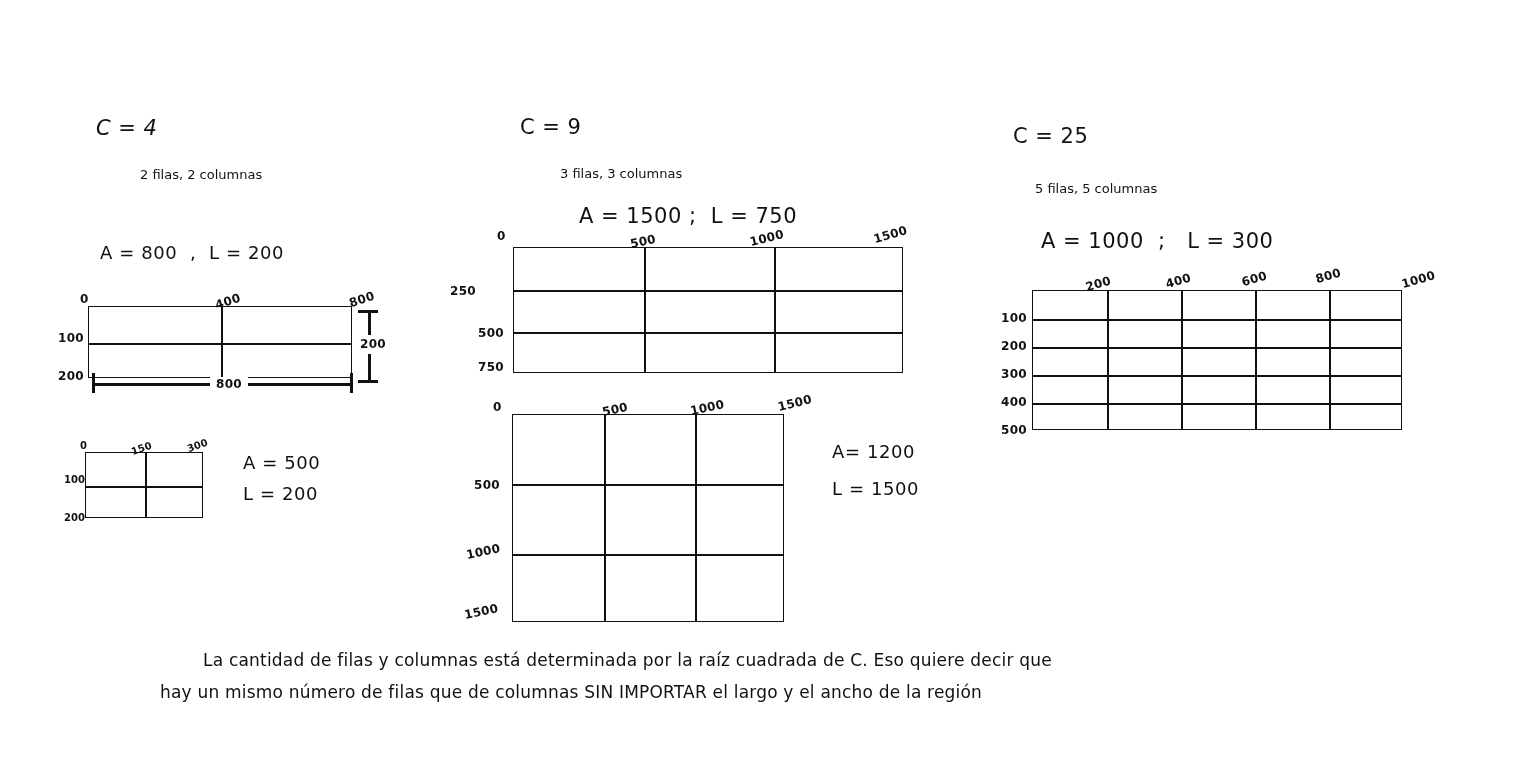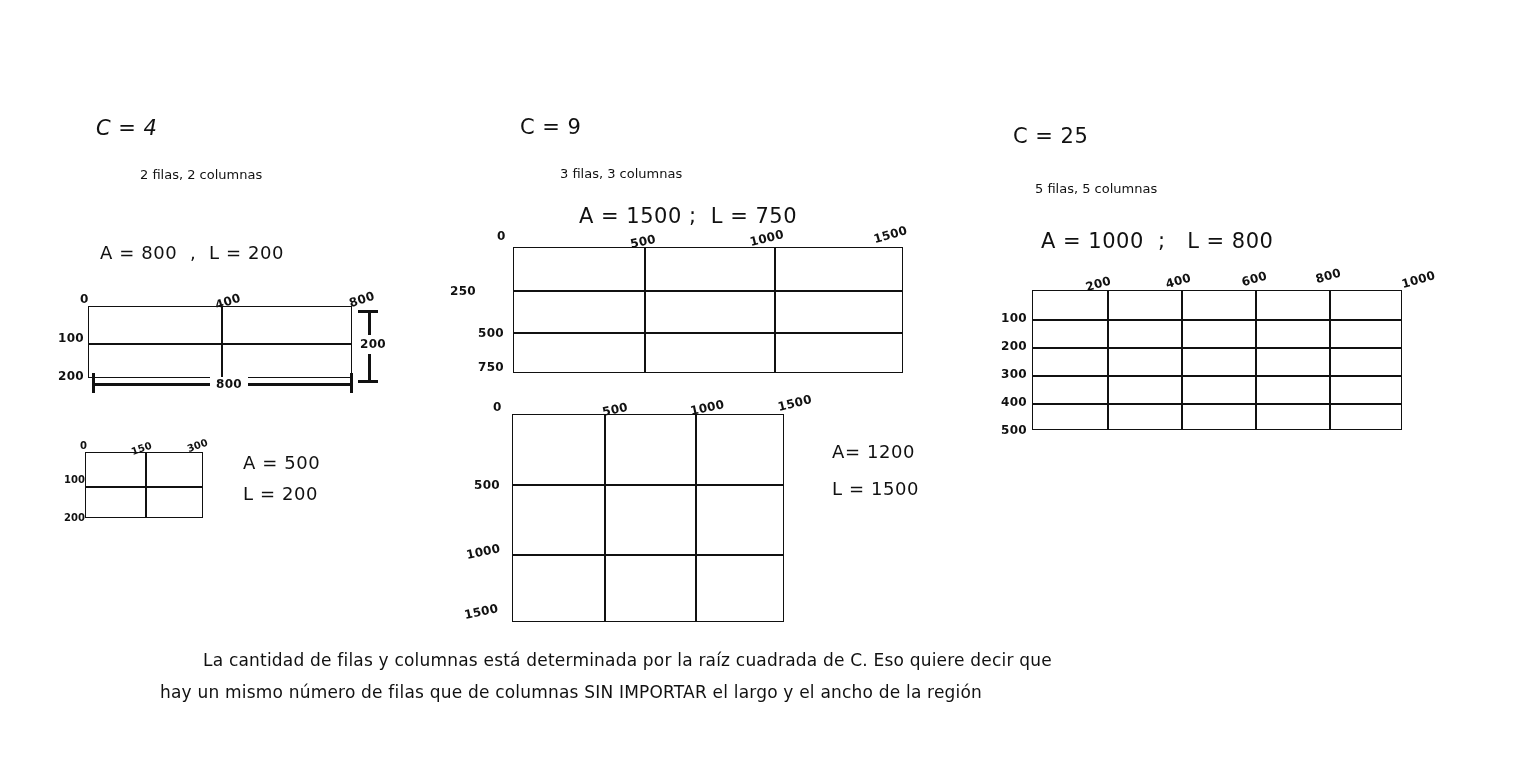--- a/index.html
+++ b/index.html
@@ -161,21 +161,21 @@
   <div class="txt tick" style="left:474px; top:478px;">500</div>
   <div class="txt tick rot" style="left:468px; top:548px; transform:rotate(-12deg);">1000</div>
   <div class="txt tick rot" style="left:466px; top:608px; transform:rotate(-12deg);">1500</div>
 
   <div class="txt formula" style="left:832px; top:441px;">A= 1200</div>
   <div class="txt formula" style="left:832px; top:478px;">L = 1500</div>
 
   <div class="txt section-label" style="left:1013px; top:123px;">C = 25</div>
   <div class="txt sub-label" style="left:1035px; top:173px;margin-top:8px;">5 filas, 5 columnas</div>
 
-  <div class="txt formula-sm" style="left:1018px; top:228px;">A = 1000  ;   L = 800</div>
+  <div class="txt formula-sm" style="left:1018px; top:228px;">A = 1000  ;   L = 300</div>
 
   <div class="grid" style="left:1032px; top:290px; width:370px; height:140px;">
     <div class="gl-v" style="left:74px;"></div>
     <div class="gl-v" style="left:148px;"></div>
     <div class="gl-v" style="left:222px;"></div>
     <div class="gl-v" style="left:296px;"></div>
     <div class="gl-h" style="top:28px;"></div>
     <div class="gl-h" style="top:56px;"></div>
     <div class="gl-h" style="top:84px;"></div>
     <div class="gl-h" style="top:112px;"></div>

